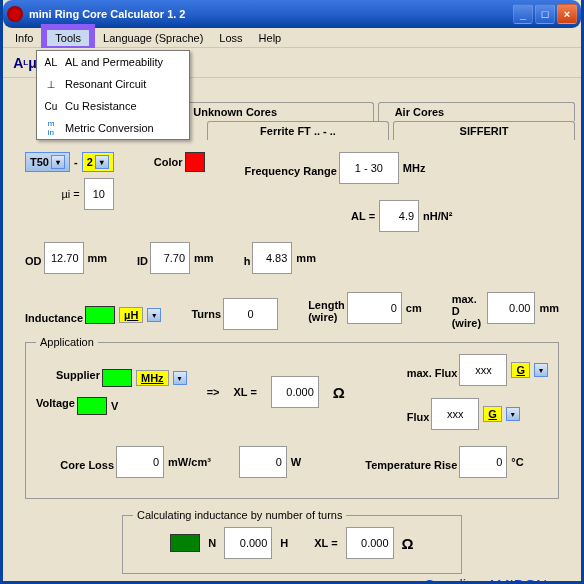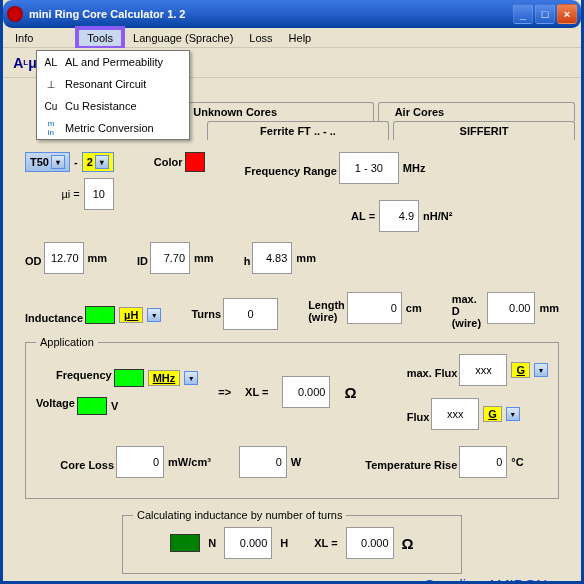--- a/index.html
+++ b/index.html
@@ -6,21 +6,21 @@
 body { background: #e8e2cf; width: 584px; height: 584px; overflow: hidden; border: 3px solid #0842a0; border-top: none; }
 .titlebar { background: linear-gradient(to bottom, #3b77e0 0%, #2560cc 50%, #0842a0 100%); height: 28px; display: flex; align-items: center; padding: 0 4px; color: #fff; font-weight: bold; font-size: 12px; border-radius: 9px; }
 .app-icon { width: 16px; height: 16px; background: radial-gradient(circle, #c00 40%, #600 100%); border-radius: 50%; margin-right: 6px; }
 .title-txt { flex: 1; }
 .win-btns { display: flex; gap: 2px; }
 .win-btn { width: 20px; height: 20px; border-radius: 3px; display: flex; align-items: center; justify-content: center; font-weight: bold; color: #fff; border: 1px solid #fff2; }
 .win-min, .win-max { background: linear-gradient(to bottom, #5a8de8, #2560cc); }
 .win-close { background: linear-gradient(to bottom, #f08050, #d04010); }
 .menubar { background: #e8e2cf; height: 20px; display: flex; align-items: center; padding: 0 4px; border-bottom: 1px solid #ccc8b8; }
 .menu-item { padding: 2px 8px; cursor: default; }
-.menu-item.open { background: #c8d8f0; border: 4px solid #8b5cf6; margin-left: 34px; }
+.menu-item.open { background: #c8d8f0; border: 6px solid #8b5cf6; }
 .toolbar { background: #e8e2cf; height: 30px; display: flex; align-items: center; padding: 0 6px; border-bottom: 1px solid #ccc8b8; position: relative; }
 .tool-btn { width: 32px; height: 26px; display: flex; align-items: center; justify-content: center; font-size: 14px; font-weight: bold; color: #000080; border: 1px solid transparent; }
 .dropdown { position: absolute; top: 50px; left: 36px; background: #fff; border: 1px solid #777; box-shadow: 2px 2px 3px rgba(0,0,0,0.3); z-index: 100; width: 154px; }
 .dd-item { padding: 3px 8px 3px 6px; display: flex; align-items: center; gap: 6px; cursor: default; }
 .dd-icon { width: 16px; height: 16px; display: flex; align-items: center; justify-content: center; font-size: 10px; }
 .tabs { background: #e8e2cf; padding: 0 6px; display: flex; gap: 4px; margin-top: 24px; }
 .tab { flex: 1; background: #e8e2cf; border: 1px solid #999; border-bottom: none; border-radius: 3px 3px 0 0; padding: 3px 16px; text-align: left; font-weight: bold; cursor: default; }
 .subtabs { background: #e8e2cf; padding: 0 6px; display: flex; gap: 4px; }
 .subtabs .spacer { flex: 1; }
 .subtab { width: 182px; background: #e8e2cf; border: 1px solid #999; border-bottom: none; border-radius: 3px 3px 0 0; padding: 3px 6px; text-align: center; font-weight: bold; cursor: default; }
@@ -188,21 +188,21 @@
           <span class="lbl">mm</span>
         </div>
     </div>
   </div>
 
   <fieldset>
     <legend>Application</legend>
     <div style="display:flex;gap:20px;align-items:center">
       <div>
         <div class="col" style="align-items:flex-start">
-          <span class="lbl" style="margin-left:20px">Frequency</span>
+          <span class="lbl" style="margin-left:20px">Supplier</span>
           <div class="row">
             <span class="greenbox"></span>
             <span class="unitbox"><span>MHz</span></span>
             <span class="chev">▾</span>
           </div>
         </div>
         <div class="col" style="align-items:flex-start;margin-top:4px;">
           <span class="lbl">Voltage</span>
           <div class="row">
             <span class="greenbox"></span>

